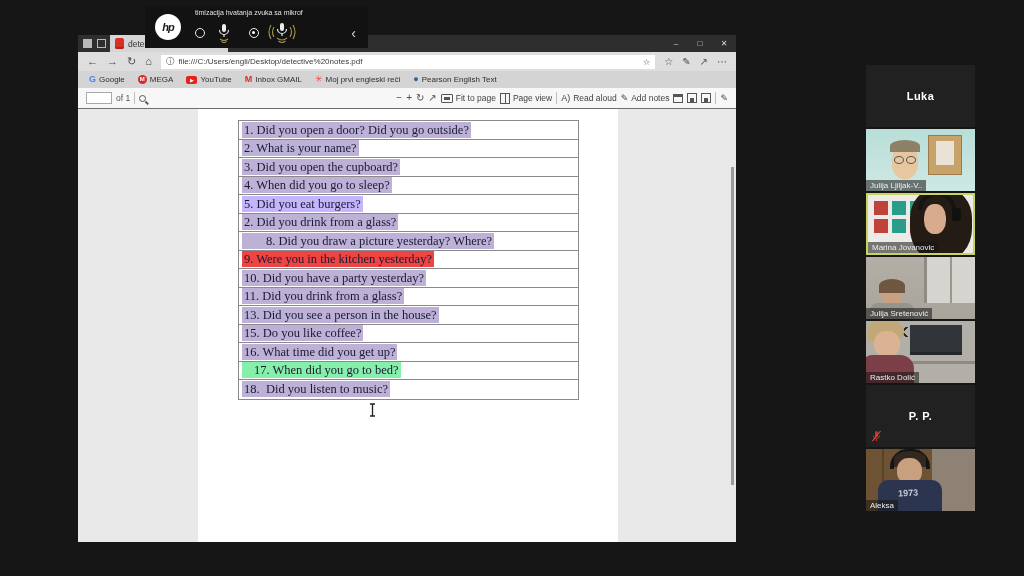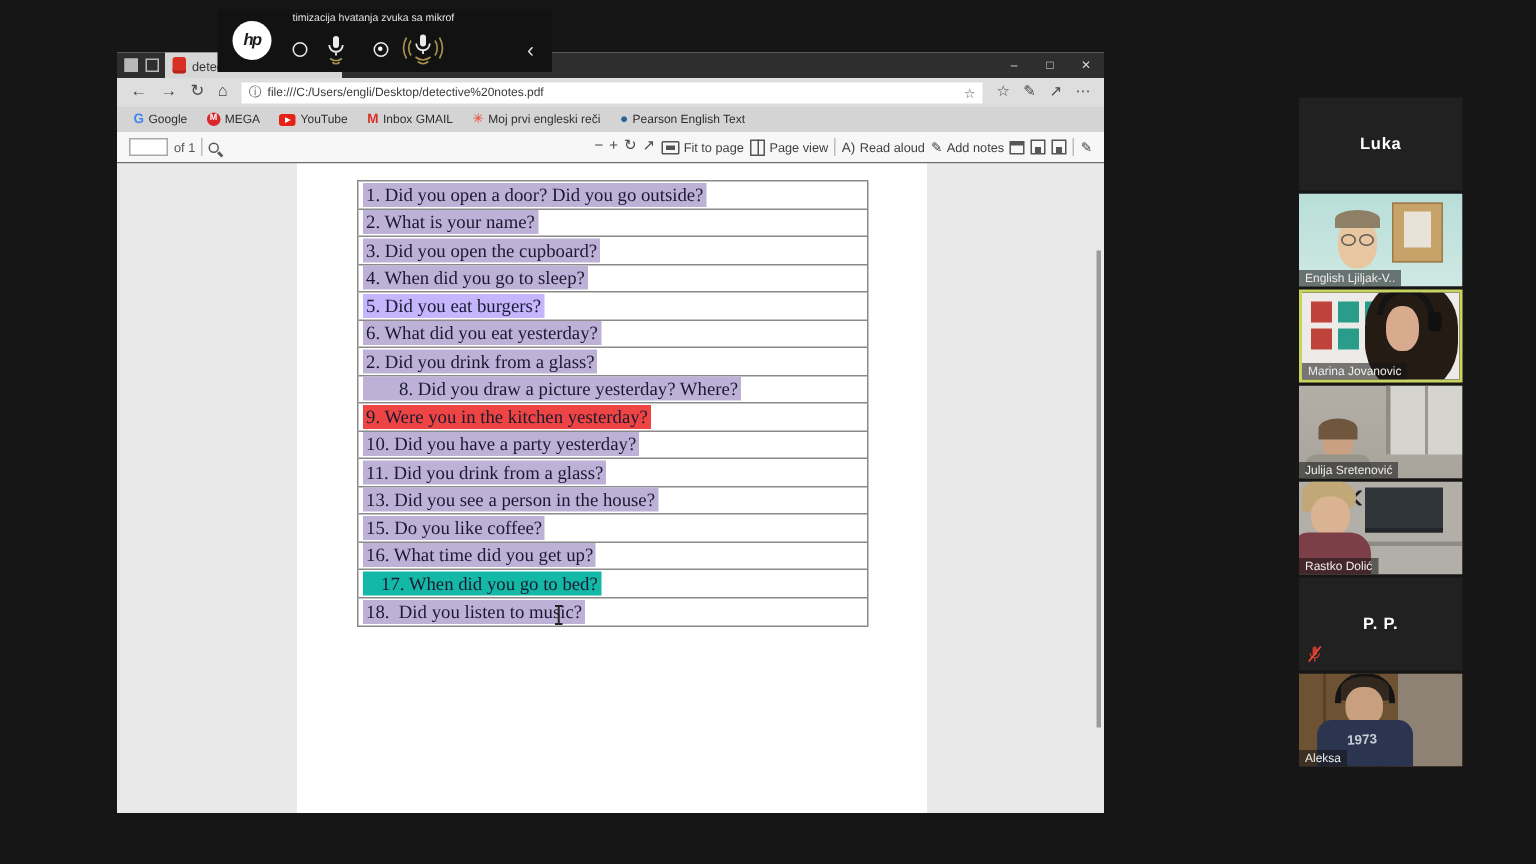--- a/index.html
+++ b/index.html
@@ -263,23 +263,20 @@
   </div>
 
   <div class="q-row">
     <span class="q-text" style="background: rgb(190, 177, 216);">4. When did you go to sleep?</span>
   </div>
 
   <div class="q-row">
     <span class="q-text" style="background: #c4b5fd;">5. Did you eat burgers?</span>
   </div>
 
-  <div class="q-row">
-    <span class="q-text" style="background: rgb(190, 177, 216);">6. What did you eat yesterday?</span>
-  </div>
 
   <div class="q-row">
     <span class="q-text" style="background: rgb(190, 177, 216);">2. Did you drink from a glass?</span>
   </div>
 
   <div class="q-row">
     <span class="q-text" style="background: rgb(190, 177, 216); padding-left: 24px;">8. Did you draw a picture yesterday? Where?</span>
   </div>
 
   <div class="q-row">
@@ -302,21 +299,21 @@
 
   <div class="q-row">
     <span class="q-text" style="background: rgb(190, 177, 216);">15. Do you like coffee?</span>
   </div>
 
   <div class="q-row">
     <span class="q-text" style="background: rgb(190, 177, 216);">16. What time did you get up?</span>
   </div>
 
   <div class="q-row">
-    <span class="q-text" style="background: #14b8a6; padding-left: 12px;">17. When did you go to bed?</span>
+    <span class="q-text" style="background: #86efac; padding-left: 12px;">17. When did you go to bed?</span>
   </div>
 
   <div class="q-row">
     <span class="q-text" style="background: rgb(190, 177, 216);">18.  Did you listen to music?</span>
   </div>
 </div>
       </div>
     </div>
 
     <div class="pdf-scroll"></div>
@@ -367,21 +364,21 @@
   <div class="tile" style="top: 129px;">
     <div class="scene scene-mirjana">
       <div class="s1"></div>
           <div class="s2"></div>
           <div class="s3"></div>
           <div class="s4"></div>
           <div class="s5"></div>
 
     </div>
 
-    <div class="tile-label">English Ljiljak-V..</div>
+    <div class="tile-label">Julija Ljiljak-V..</div>
 
   </div>
 
   <div class="tile active" style="top: 193px;">
     <div class="scene scene-marina">
       <div class="s1"></div>
           <div class="s2"></div>
           <div class="s3"></div>
           <div class="s4"></div>
           <div class="s5"></div>

